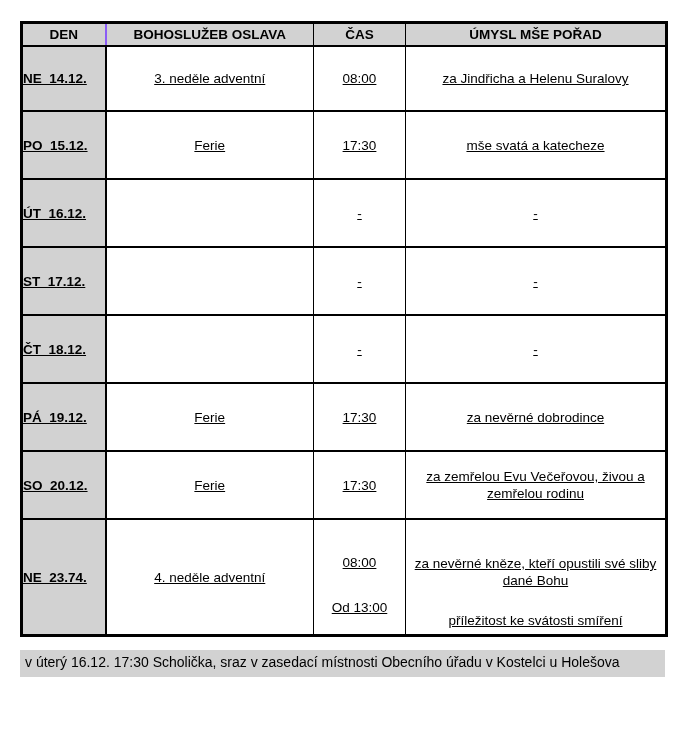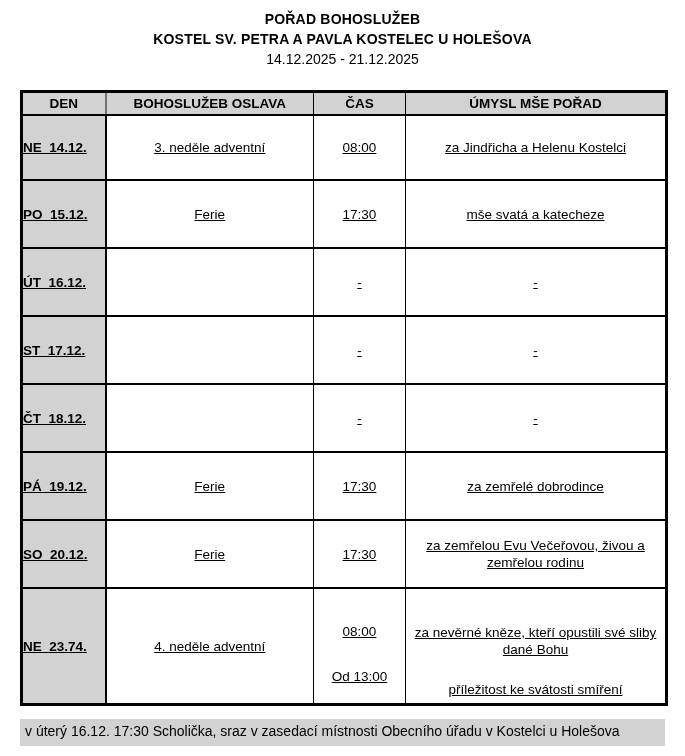--- a/index.html
+++ b/index.html
@@ -46,21 +46,21 @@
   thead th {
     background: #d2d2d2;
     height: 21px;
     font-size: 13.5px;
     font-weight: bold;
     text-align: center;
     vertical-align: middle;
     border-bottom: 2px solid #000000;
     border-left: 1px solid #000000;
   }
-  thead th.col-day { border-right: 2px solid #737373; border-left: none; }
+  thead th.col-day { border-right: 2px solid #8b5cf6; border-left: none; }
   tbody tr { height: 68px; }
   tbody tr.row-first { height: 65px; }
   tbody tr.row-last { height: 92px; }
   tbody td {
     border-top: 2px solid #000000;
     border-left: 1px solid #000000;
     font-size: 13.5px;
     text-align: center;
     vertical-align: middle;
     text-decoration: underline;
@@ -95,25 +95,20 @@
     font-size: 14px;
     line-height: 21px;
     padding: 2px 5px 4px;
   }
 </style>
 </head>
 <body>
 
 <div class="page">
 
-  <div class="doc-header">
-    <div class="title-main">POŘAD BOHOSLUŽEB</div>
-    <div class="title-sub">KOSTEL SV. PETRA A PAVLA KOSTELEC U HOLEŠOVA</div>
-    <div class="date-range">14.12.2025 - 21.12.2025</div>
-  </div>
 
   <table class="schedule">
     <colgroup>
       <col style="width:84px">
         <col style="width:208px">
         <col style="width:92px">
         <col style="width:261px">
     </colgroup>
     <thead>
       <tr>
@@ -121,21 +116,21 @@
         <th>BOHOSLUŽEB OSLAVA</th>
         <th>ČAS</th>
         <th>ÚMYSL MŠE POŘAD</th>
       </tr>
     </thead>
     <tbody>
       <tr class="row-first">
         <td class="day-cell">NE  14.12.</td>
         <td class="cel-cell">3. neděle adventní</td>
         <td class="time-cell">08:00</td>
-        <td class="int-cell">za Jindřicha a Helenu Kostelci</td>
+        <td class="int-cell">za Jindřicha a Helenu Suralovy</td>
       </tr>
       <tr>
         <td class="day-cell">PO  15.12.</td>
         <td class="cel-cell">Ferie</td>
         <td class="time-cell">17:30</td>
         <td class="int-cell">mše svatá a katecheze</td>
       </tr>
       <tr>
         <td class="day-cell">ÚT  16.12.</td>
         <td class="cel-cell"></td>
@@ -151,21 +146,21 @@
       <tr>
         <td class="day-cell">ČT  18.12.</td>
         <td class="cel-cell"></td>
         <td class="time-cell">-</td>
         <td class="int-cell">-</td>
       </tr>
       <tr>
         <td class="day-cell">PÁ  19.12.</td>
         <td class="cel-cell">Ferie</td>
         <td class="time-cell">17:30</td>
-        <td class="int-cell">za zemřelé dobrodince</td>
+        <td class="int-cell">za nevěrné dobrodince</td>
       </tr>
       <tr>
         <td class="day-cell">SO  20.12.</td>
         <td class="cel-cell">Ferie</td>
         <td class="time-cell">17:30</td>
         <td class="int-cell">za zemřelou Evu Večeřovou, živou a zemřelou rodinu</td>
       </tr>
       <tr class="row-last">
         <td class="day-cell">NE  23.74.</td>
         <td class="cel-cell">4. neděle adventní</td>

